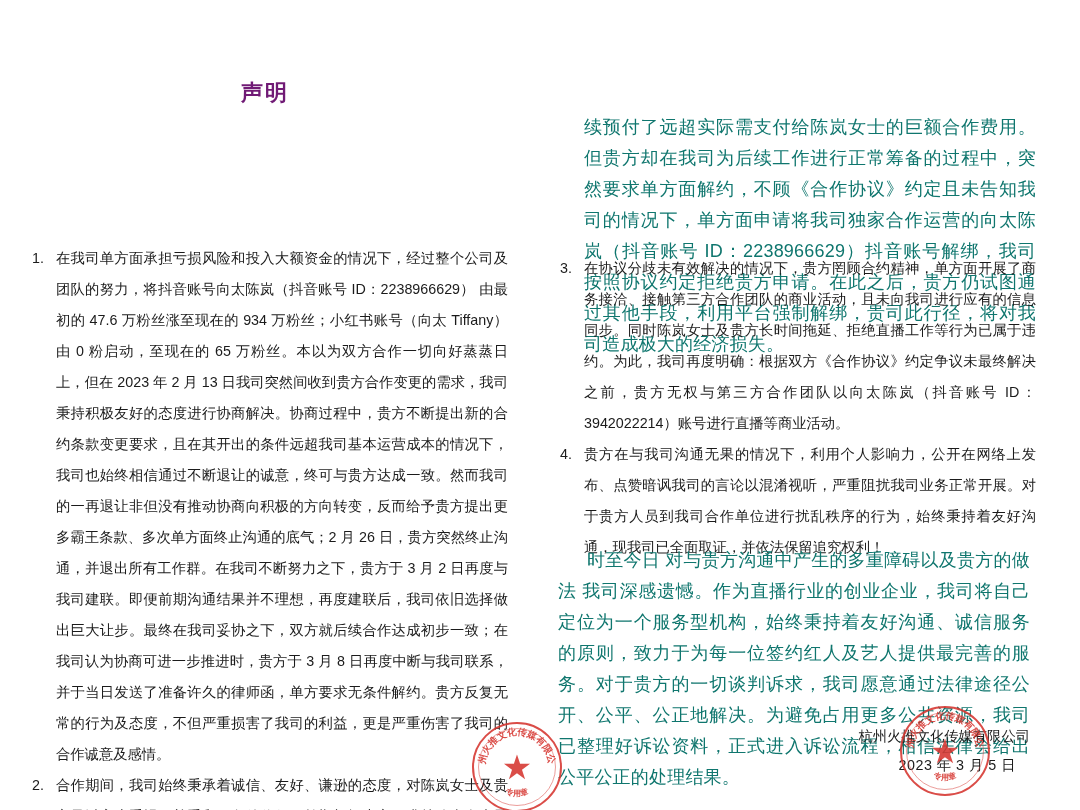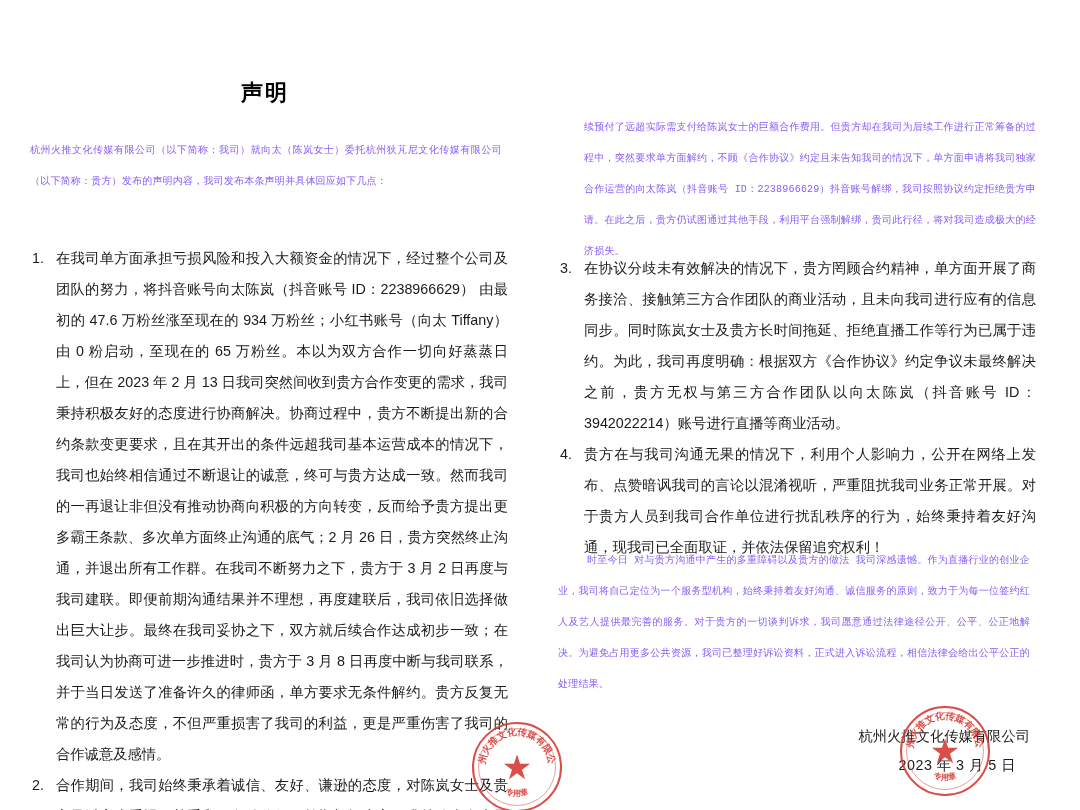--- a/index.html
+++ b/index.html
@@ -36,32 +36,31 @@
   
   .doc-title {
     position: absolute;
     top: 78px;
     left: 0;
     width: 470px;
     text-align: center;
     font-size: 22px;
     font-weight: bold;
     letter-spacing: 2px;
-    color: #000000;
+    color: #701a75;
   }
 
   
   .para {
-    font-size: 10px;
+    font-size: 18px;
     line-height: 31px;
     text-align: justify;
     text-justify: inter-ideograph;
-    color: #8b5cf6;
+    color: #0f766e;
     letter-spacing: 0.2px;
-    font-family: Liberation Mono, monospace;
   }
 
   .intro {
     position: absolute;
     top: 135px;
     left: 0;
     width: 472px;
   }
 
   
@@ -183,21 +182,20 @@
 </style>
 </head>
 <body>
 
 <div class="page">
 
   <div class="column col-left">
 
     <div class="doc-title">声明</div>
 
-    <div class="para intro">杭州火推文化传媒有限公司（以下简称：我司）就向太（陈岚女士）委托杭州狄芃尼文化传媒有限公司（以下简称：贵方）发布的声明内容，我司发布本条声明并具体回应如下几点：</div>
 
     <div class="list list-left">
 
       <div class="li">
         <span class="li-num">1.</span>
         <div class="li-body">在我司单方面承担亏损风险和投入大额资金的情况下，经过整个公司及团队的努力，将抖音账号向太陈岚（抖音账号 ID：2238966629） 由最初的 47.6 万粉丝涨至现在的 934 万粉丝；小红书账号（向太 Tiffany）由 0 粉启动，至现在的 65 万粉丝。本以为双方合作一切向好蒸蒸日上，但在 2023 年 2 月 13 日我司突然间收到贵方合作变更的需求，我司秉持积极友好的态度进行协商解决。协商过程中，贵方不断提出新的合约条款变更要求，且在其开出的条件远超我司基本运营成本的情况下，我司也始终相信通过不断退让的诚意，终可与贵方达成一致。然而我司的一再退让非但没有推动协商向积极的方向转变，反而给予贵方提出更多霸王条款、多次单方面终止沟通的底气；2 月 26 日，贵方突然终止沟通，并退出所有工作群。在我司不断努力之下，贵方于 3 月 2 日再度与我司建联。即便前期沟通结果并不理想，再度建联后，我司依旧选择做出巨大让步。最终在我司妥协之下，双方就后续合作达成初步一致；在我司认为协商可进一步推进时，贵方于 3 月 8 日再度中断与我司联系，并于当日发送了准备许久的律师函，单方要求无条件解约。贵方反复无常的行为及态度，不但严重损害了我司的利益，更是严重伤害了我司的合作诚意及感情。</div>
       </div>
 
       <div class="li">
         <span class="li-num">2.</span>

